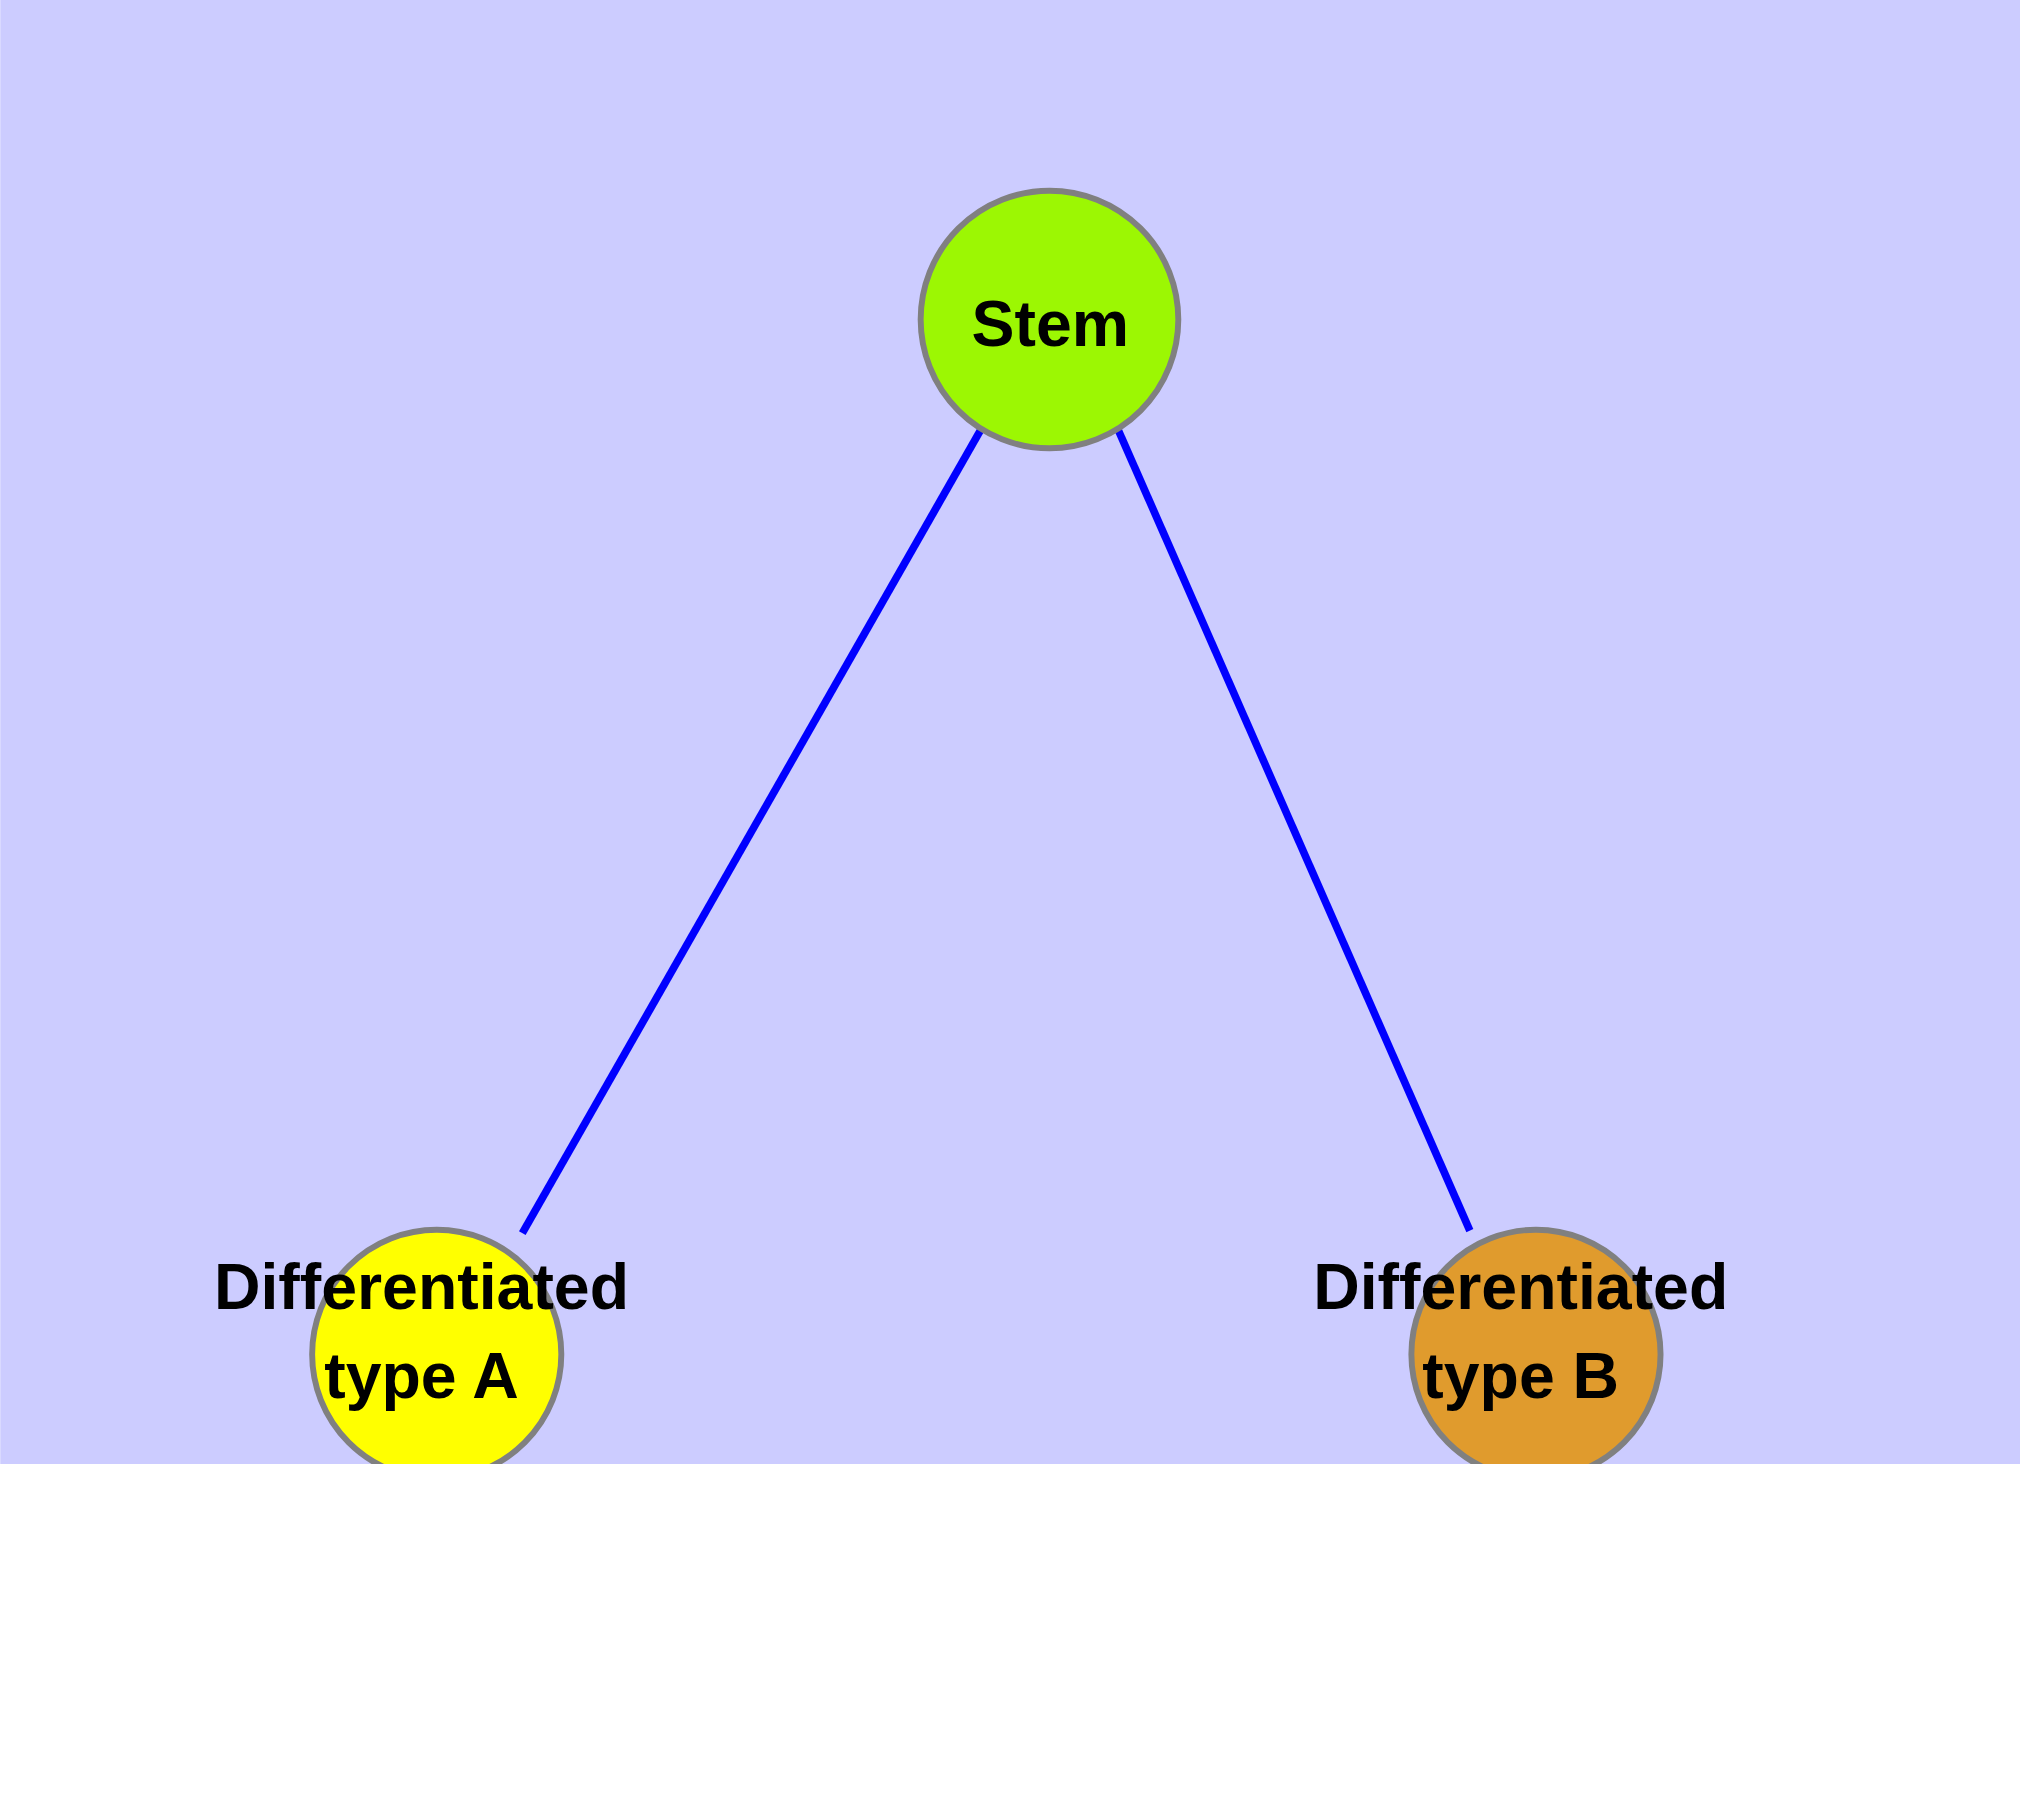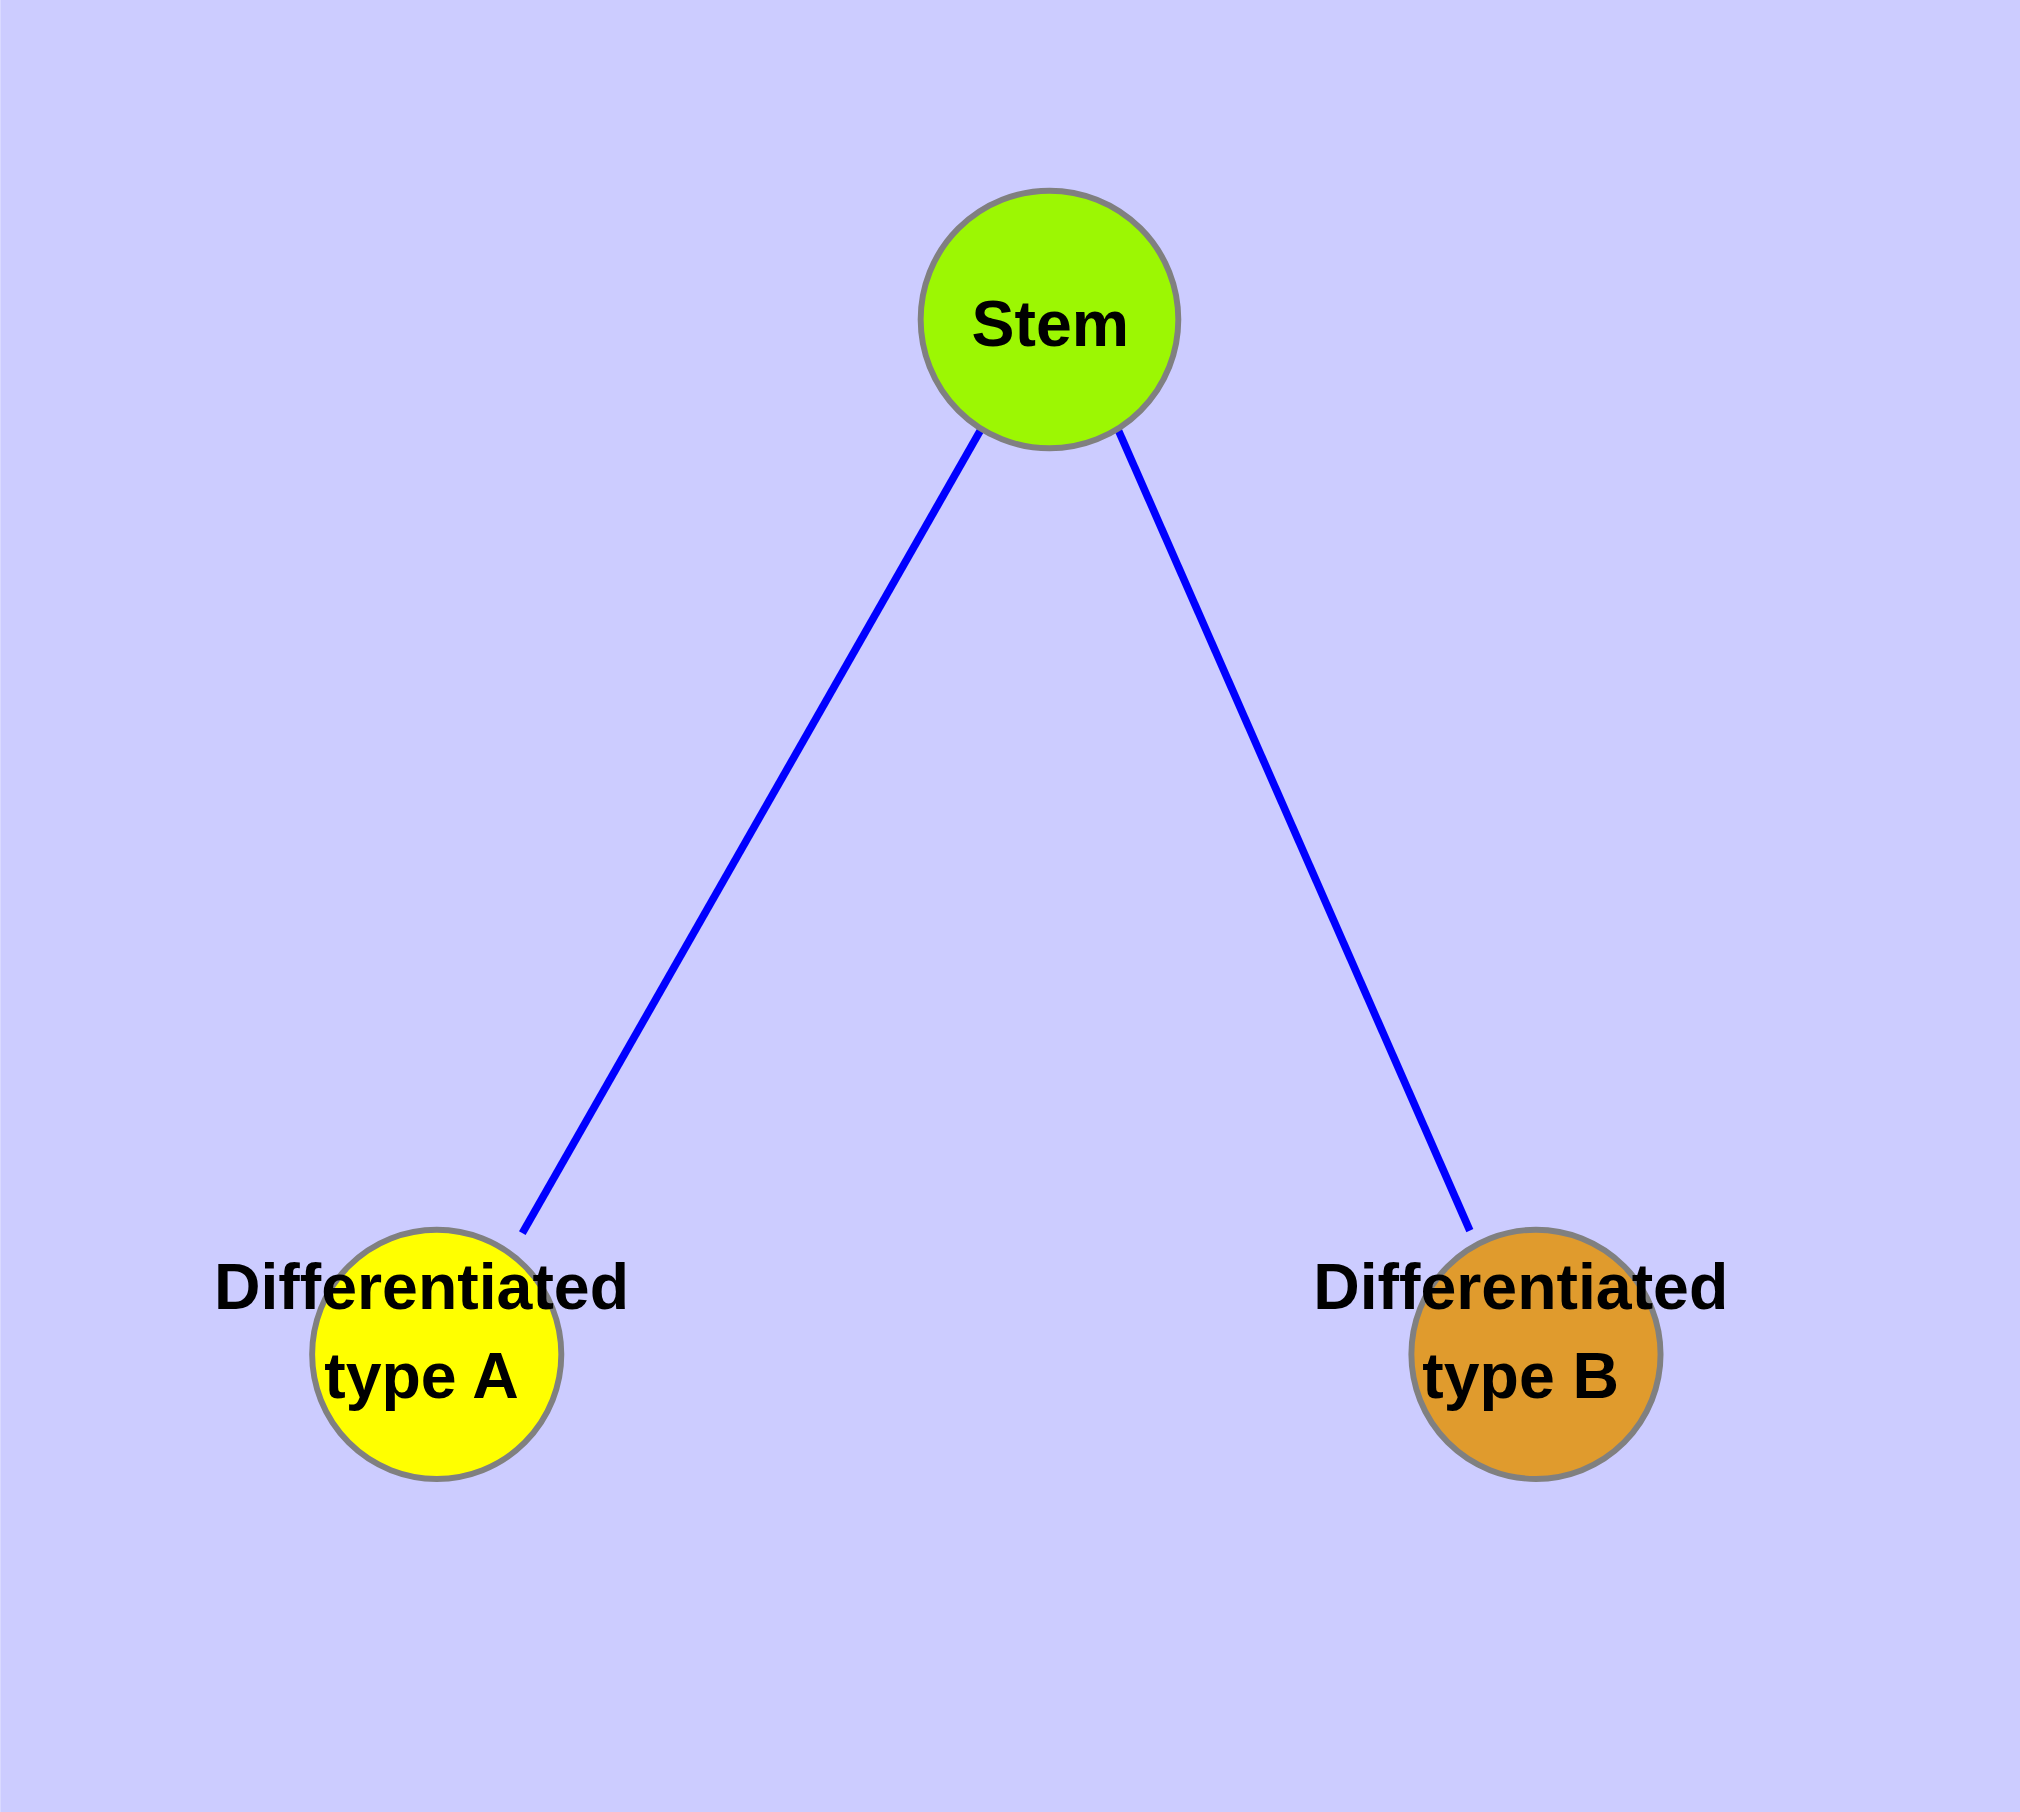--- a/index.html
+++ b/index.html
@@ -6,21 +6,21 @@
     margin: 0;
     padding: 0;
     background: #ffffff;
   }
   body {
     font-family: "Liberation Sans", sans-serif;
   }
   #canvas {
     position: relative;
     width: 2021px;
-    height: 1812px;
+    height: 1464px;
     overflow: hidden;
   }
   #graph-svg {
     position: absolute;
     top: 0;
     left: 0;
     width: 2021px;
     height: 1812px;
     display: block;
   }

